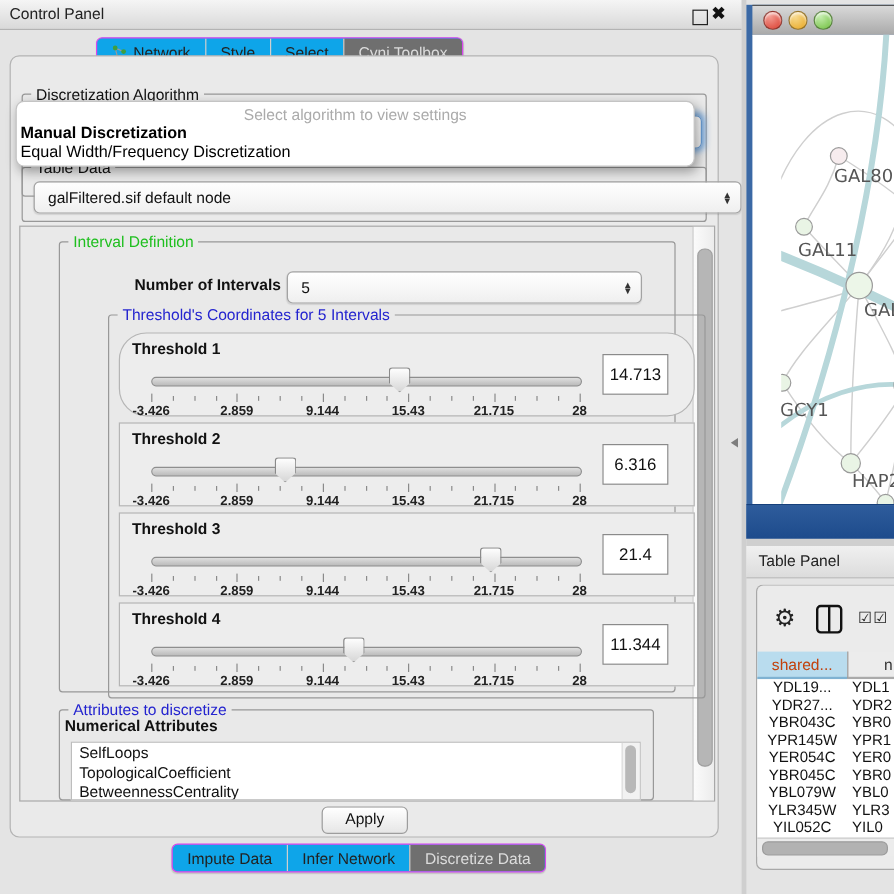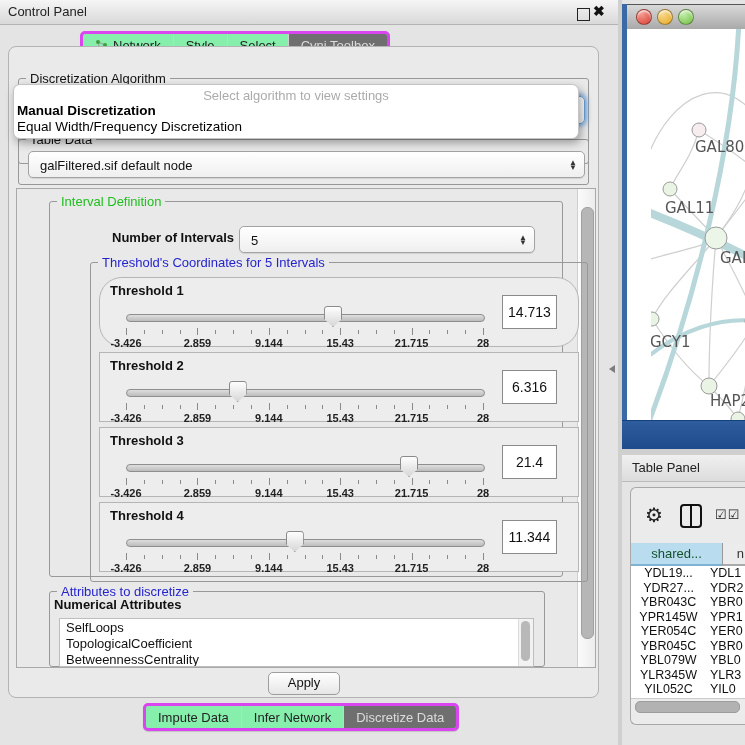--- a/index.html
+++ b/index.html
@@ -5,21 +5,21 @@
   html,body{margin:0;padding:0;width:745px;height:745px;overflow:hidden;
     font-family:"Liberation Sans",sans-serif;background:#e4e4e4;}
   .abs{position:absolute;}
   
   #cp-titlebar{left:0;top:0;width:618px;height:24px;
     background:linear-gradient(#f5f5f5,#d9d9d9);border-bottom:1px solid #b3b3b3;}
   #cp-title{left:8px;top:4px;font-size:13px;color:#222;}
   #float-btn{left:577px;top:8px;width:11px;height:11px;border:1.5px solid #222;background:transparent;}
   #close-btn{left:593px;top:3px;font-size:14px;font-weight:bold;color:#111;}
   
-  .seg{display:flex;border:3px solid #d946ef;border-radius:5px;background:#86efac;
+  .seg{display:flex;border:1px solid #d946ef;border-radius:5px;background:#0ea5e9;
     overflow:hidden;height:22px;box-shadow:0 1px 1px rgba(0,0,0,.15);}
   .seg .tab{display:flex;align-items:center;gap:5px;padding:0 12px;font-size:13px;
     color:#222;border-left:1px solid #cfcfcf;white-space:nowrap;cursor:default;}
   .seg .tab:first-child{border-left:none;}
   .seg .tab.sel{background:#6f6f6f;color:#dcdcdc;}
   #top-tabs{left:80px;top:31px;}
   #bottom-tabs{left:143px;top:703px;}
   
   #main-panel{left:8px;top:46px;width:589px;height:650px;background:#eaeaea;
     border:1px solid #b3b3b3;border-radius:8px;}
@@ -42,21 +42,21 @@
   #algo-popup .opt.b{font-weight:bold;top:18px;}
   #algo-popup .opt.n{top:34px;}
   
   .combo{border:1px solid #a3a3a3;border-radius:5px;background:linear-gradient(#ffffff,#efefef);
     box-shadow:0 1px 1px rgba(0,0,0,.1);}
   .combo .val{position:absolute;left:11px;top:50%;transform:translateY(-50%);
     font-size:13px;color:#111;white-space:nowrap;}
   .combo .stepper{position:absolute;right:7px;top:50%;transform:translateY(-50%);
     font-size:8px;line-height:5px;color:#333;text-align:center;}
   #td-group{left:18px;top:139px;width:569px;height:44px;}
-  #td-combo{left:28px;top:151px;width:555px;height:25px;}
+  #td-combo{left:28px;top:151px;width:555px;height:25px;padding-left:33px;}
   
   #scroll-cont{left:16px;top:188px;width:578px;height:478px;background:#e9e9e9;
     border:1px solid #a8a8a8;}
   #v-scroll-track{right:0;top:0;width:17px;height:100%;
     background:linear-gradient(90deg,#fbfbfb,#ececec);border-left:1px solid #cfcfcf;}
   #v-scroll-thumb{left:3px;top:18px;width:11px;height:430px;border-radius:6px;
     background:#b6b6b6;border:1px solid #a0a0a0;}
   #interval-group{left:32px;top:12px;width:512px;height:374px;}
   #noi-label{left:62px;top:28px;font-size:13px;font-weight:bold;color:#111;}
   #noi-combo{left:189px;top:24px;width:294px;height:25px;}
@@ -112,22 +112,22 @@
   #tp-titlebar{left:622px;top:455px;width:123px;height:26px;
     background:linear-gradient(#f0f0f0,#dcdcdc);border-bottom:1px solid #bbb;}
   #tp-title{left:10px;top:5px;font-size:13px;color:#222;}
   #tp-box{left:630px;top:487px;width:115px;height:236px;background:#ebebeb;
     border:1px solid #a8a8a8;border-radius:6px 0 0 6px;border-right:none;overflow:hidden;}
   #tp-toolbar{left:0;top:0;width:100%;height:55px;}
   #gear-ic{left:14px;top:15px;font-size:20px;color:#222;}
   #col-ic{left:48px;top:15px;}
   #checks-ic{left:84px;top:19px;font-size:13px;color:#222;letter-spacing:1px;}
   #tp-header{left:0;top:55px;width:100%;height:23px;display:flex;}
-  #tp-h1{width:91px;background:#b9dcee;border-bottom:2px solid #7fb2d2;
-    font-size:13px;color:#14532d;text-align:center;line-height:21px;}
+  #tp-h1{width:75px;background:#b9dcee;border-bottom:2px solid #7fb2d2;
+    font-size:13px;color:#c2410c;text-align:center;line-height:21px;}
   #tp-h2{flex:1;background:#ececec;border-left:1px solid #999;border-bottom:2px solid #aaa;
     font-size:13px;color:#333;text-align:right;line-height:21px;padding-right:2px;}
   #tp-body{left:0;top:78px;width:100%;height:132px;background:#fff;overflow:hidden;}
   .trow{display:flex;height:14.5px;}
   .tcell{font-size:12.5px;color:#111;white-space:nowrap;overflow:hidden;}
   .tcell.c0{width:75px;text-align:center;}
   .tcell.c1{flex:1;padding-left:4px;}
   #tp-hscroll{left:0;top:210px;width:100%;height:15px;background:#ececec;border-top:1px solid #ccc;}
   #tp-hthumb{position:absolute;left:4px;top:2px;width:103px;height:10px;border-radius:5px;
     background:#b2b2b2;border:1px solid #9c9c9c;}

